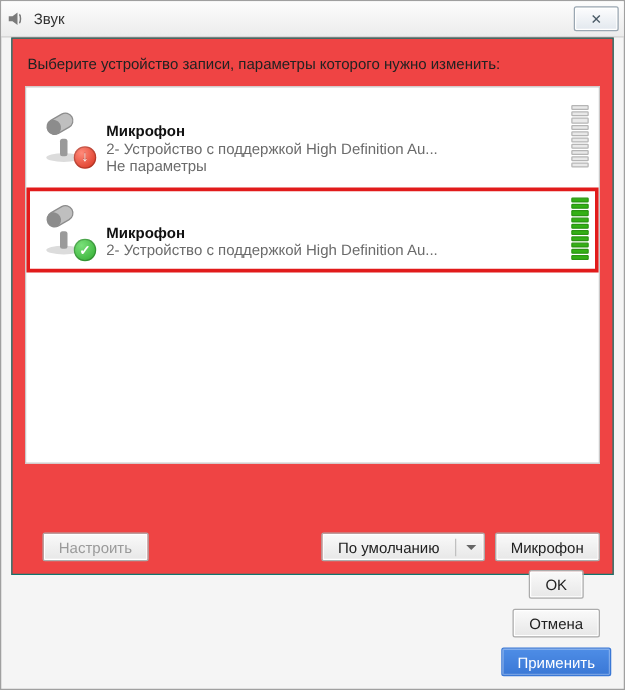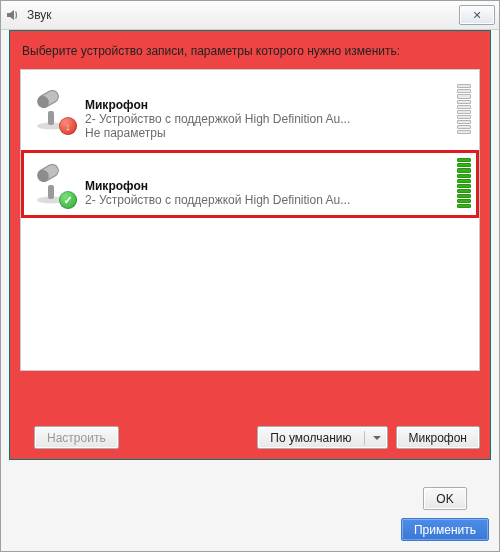--- a/index.html
+++ b/index.html
@@ -133,16 +133,17 @@
         <span>По умолчанию</span>
         <span class="sep"></span>
         <span class="caret"></span>
       </button>
       <button class="btn"><span>Микрофон</span></button>
     </div>
   </div>
 
   <div class="dialog-buttons">
     <button class="btn"><span>OK</span></button>
+    <button class="btn"><span>Отмена</span></button>
     <button class="btn apply"><span>Применить</span></button>
   </div>
 
 </div>
 
 </body></html>

